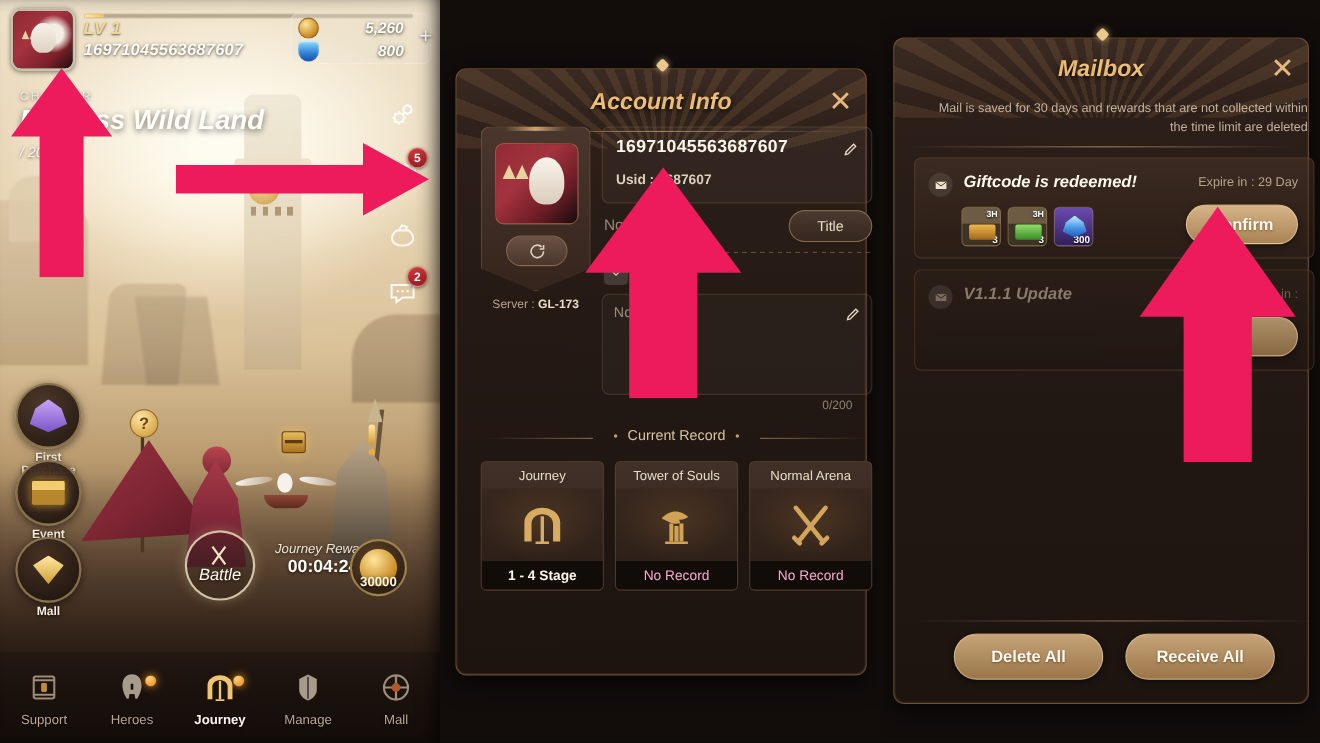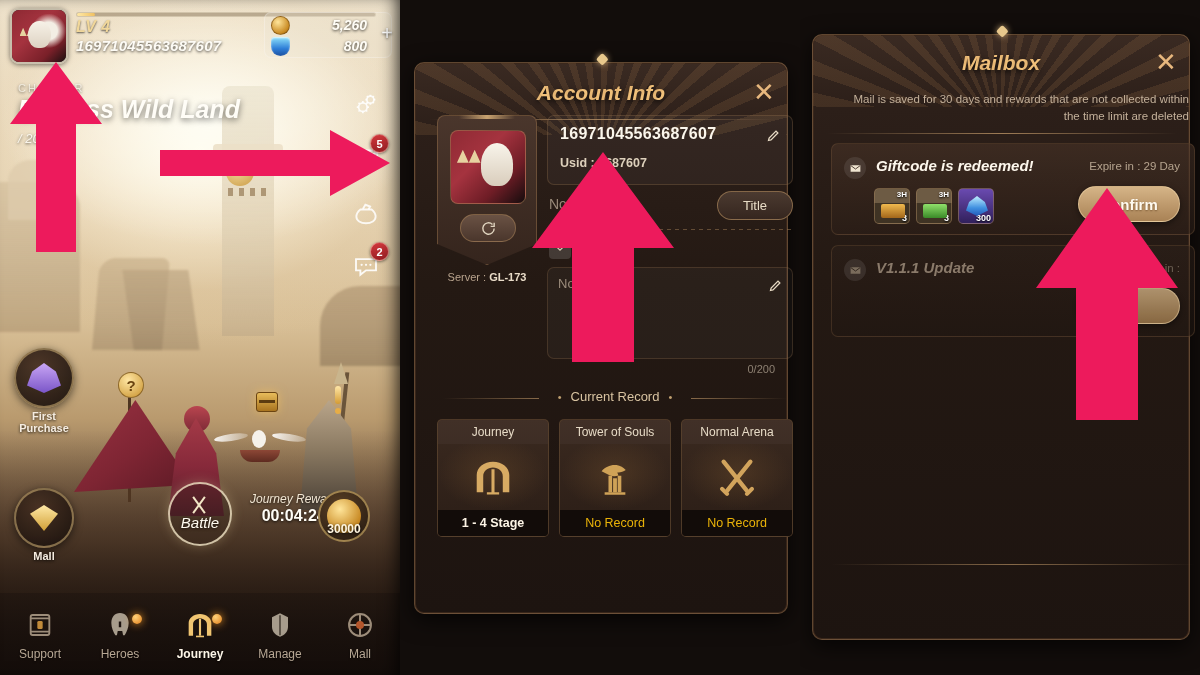--- a/index.html
+++ b/index.html
@@ -299,21 +299,21 @@
     background: linear-gradient(to bottom, #3b2a20, #2a1d16);
     border: 1px solid rgba(120,90,60,.45); display: flex; flex-direction: column; }
   .rec-title { height: 24px; display: flex; align-items: center; justify-content: center;
     font-size: 12px; color: #e7dbc6; background: rgba(255,255,255,0.03); }
   .rec-art { flex: 1; display: flex; align-items: center; justify-content: center;
     background: radial-gradient(ellipse at 50% 45%, rgba(120,84,46,.35), rgba(0,0,0,0) 70%); }
   .rec-art svg { width: 46px; height: 46px; }
   .rec-foot { height: 26px; display: flex; align-items: center; justify-content: center;
     font-size: 12.5px; background: #120c09; text-align: right; }
   .rec-foot.has { color: #fdf5e6; font-weight: 700; }
-  .rec-foot.none { color: #eab308; }
+  .rec-foot.none { color: #f9a8d4; }
 
   
   .mb-desc { position: absolute; left: 24px; top: 56px; width: 352px; text-align: right;
     font-size: 11.5px; line-height: 1.45; color: #c3b09a; }
   .mb-list { position: absolute; left: 18px; top: 108px; width: 364px; height: 438px; }
   .mail-item { position: relative; width: 100%; border-radius: 7px;
     background: linear-gradient(to bottom, rgba(74,53,41,0.55), rgba(45,31,24,0.55));
     border: 1px solid rgba(120,90,60,.35); margin-bottom: 10px; }
   .mail-item.read { background: linear-gradient(to bottom, rgba(46,33,26,0.5), rgba(32,22,17,0.5)); }
   .mail-ico { position: absolute; left: 12px; top: 13px; width: 22px; height: 22px; border-radius: 50%;
@@ -396,21 +396,21 @@
     <div class="char knight"></div>
 
     <div class="top-bar">
       <div class="avatar-frame">
         <div class="avatar-art"></div>
       </div>
       <div class="xp-bar">
         <div class="xp-fill"></div>
       </div>
       <div class="lv-block">
-        <div class="lv-text">LV 4</div>
+        <div class="lv-text">LV 1</div>
         <div class="nick-text">16971045563687607</div>
       </div>
 
       <div class="currency-box">
         <div class="cur-row a">
           <div class="cur-ico gold"></div>
           <div class="cur-val">5,260</div>
         </div>
         <div class="cur-row b">
           <div class="cur-ico gem"></div>
@@ -468,20 +468,26 @@
     </div>
 
     <div class="shortcut sc-first">
       <div class="sc-circle">
           <div class="gem-cluster"></div>
         </div>
       <div class="sc-label">
         <span>First</span><br>
         <span>Purchase</span>
       </div>
+    </div>
+    <div class="shortcut sc-event">
+      <div class="sc-circle">
+          <div class="chest-ico"></div>
+        </div>
+      <div class="sc-label">Event</div>
     </div>
     <div class="shortcut sc-mall">
       <div class="sc-circle">
           <div class="mall-ico"></div>
         </div>
       <div class="sc-label">Mall</div>
     </div>
     <div class="qmark">?</div>
     <div class="excl"></div>
 
@@ -698,20 +704,22 @@
           </div>
           <div class="mail-subj dim">V1.1.1 Update</div>
           <div class="mail-exp dim">Expire in :</div>
           <div class="mail-btn" style="background:linear-gradient(to bottom,#b59871,#8d6c44); opacity:.95;"></div>
         </div>
 
       </div>
 
       <div class="mb-footline"></div>
       <div class="mb-foot">
+        <div class="foot-btn">Delete All</div>
+        <div class="foot-btn">Receive All</div>
       </div>
     </div>
   </div>
 
   <div class="arrow" style="left:8px; top:62px;">
     <svg width="96" height="190" viewBox="0 0 96 190">
       <path d="M48 0 L94 62 L68 62 L68 190 L28 190 L28 62 L2 62 Z" fill="#ED1A5C"></path>
     </svg>
   </div>
 

